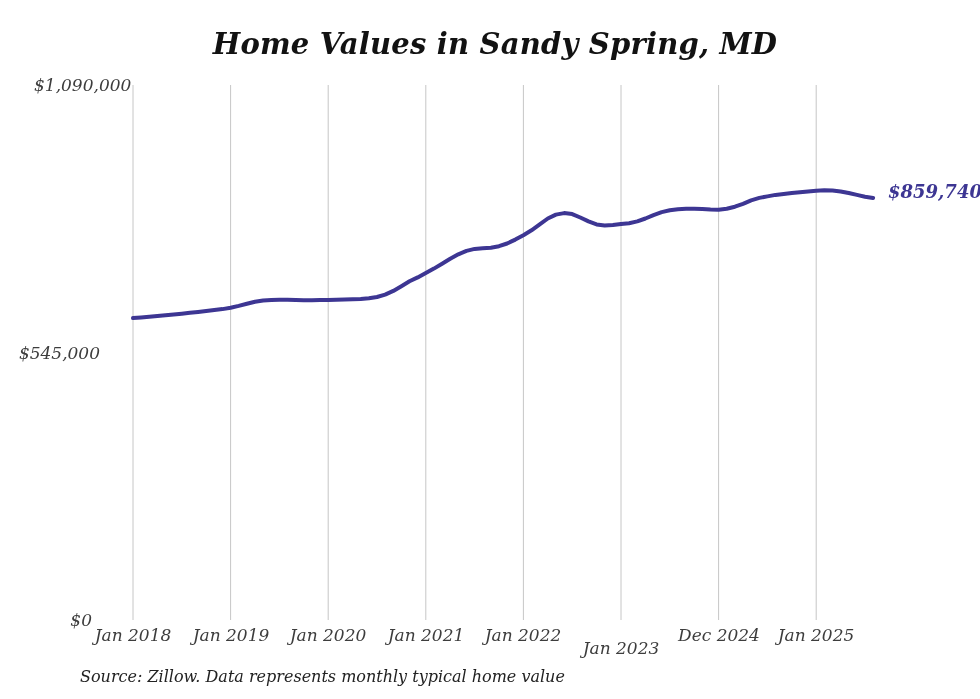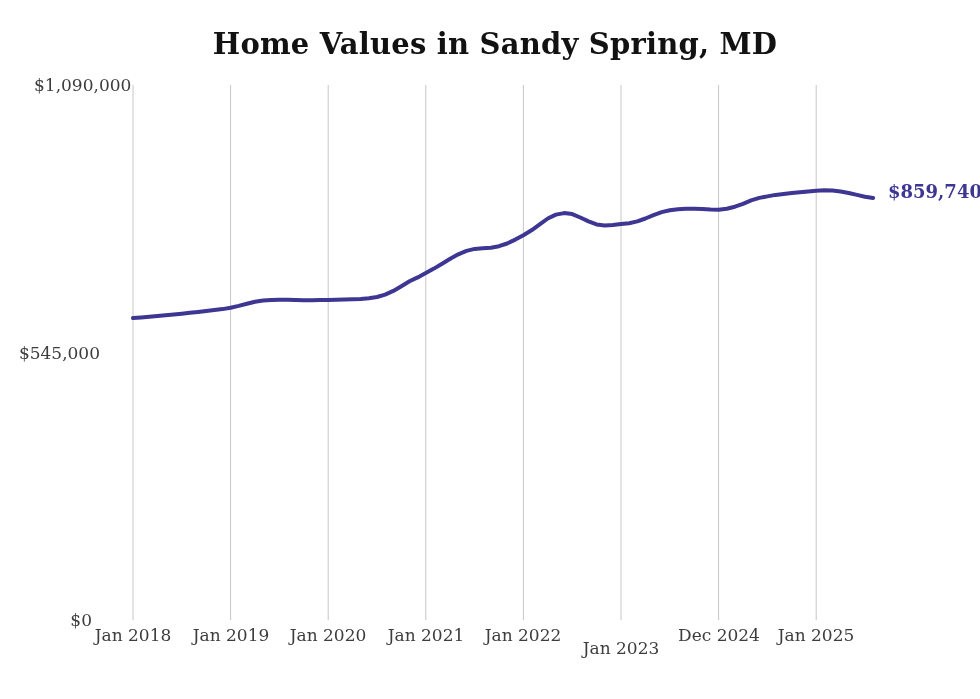--- a/index.html
+++ b/index.html
@@ -3,20 +3,21 @@
 <meta charset="utf-8">
 <style>
   html, body { margin: 0; padding: 0; background: #ffffff; }
   .page {
     position: relative;
     width: 980px;
     height: 699px;
     background: var(--bg, #ffffff);
     font-family: "DejaVu Serif", serif;
     overflow: hidden;
+    font-style: italic;
   }
   .chart-title {
     position: absolute;
     top: 27px;
     left: 10px;
     width: 970px;
     text-align: center;
     font-size: 29px;
     font-weight: bold;
     letter-spacing: 0.2px;
@@ -91,13 +92,14 @@
       <div class="x-tick" style="left: 268px;">Jan 2020</div>
       <div class="x-tick" style="left: 366px;">Jan 2021</div>
       <div class="x-tick" style="left: 463px;">Jan 2022</div>
       <div class="x-tick" style="left: 561px; margin-top: 13px;">Jan 2023</div>
       <div class="x-tick" style="left: 659px;">Dec 2024</div>
       <div class="x-tick" style="left: 756px;">Jan 2025</div>
     </div>
 
   <div class="end-label" id="end-label" style="left: 888px; top: 181px;">$859,740</div>
 
+  <div class="source-note">Source: Zillow. Data represents monthly typical home value</div>
 </div>
 
 </body></html>

